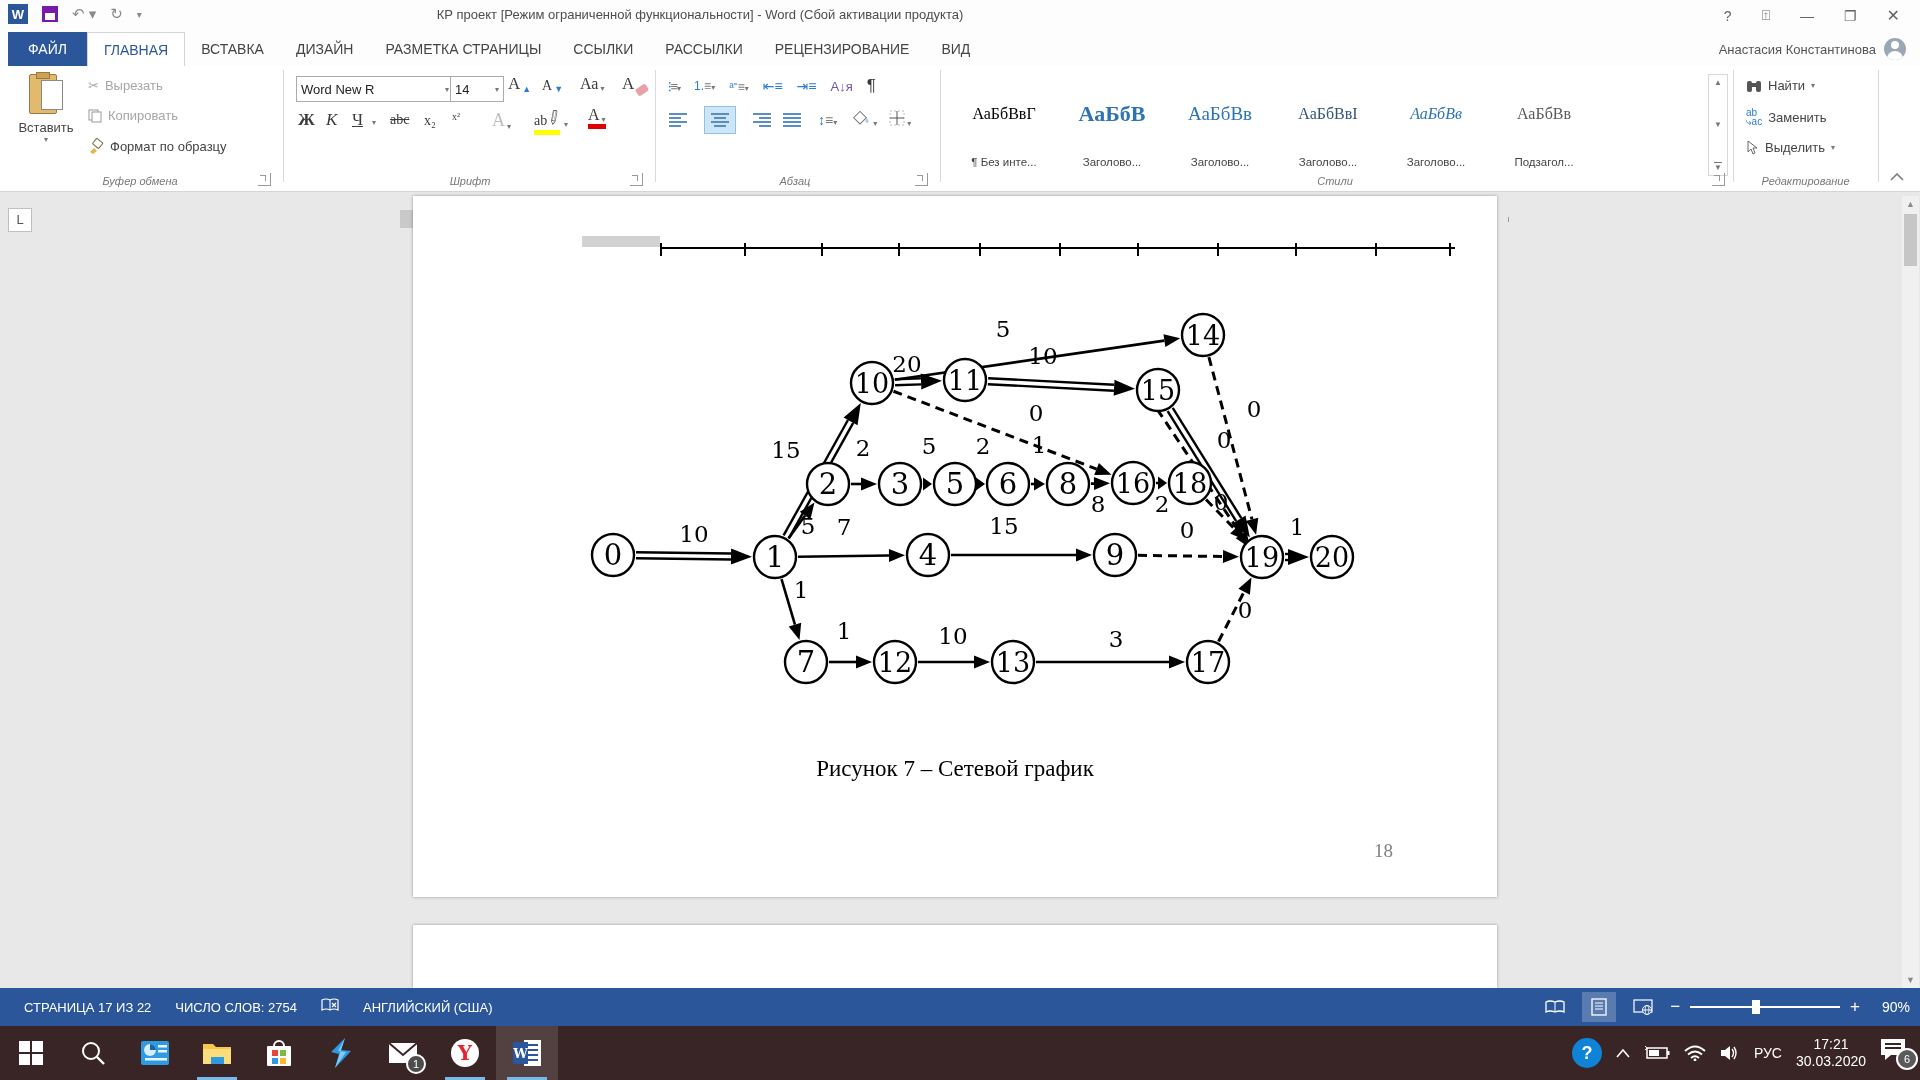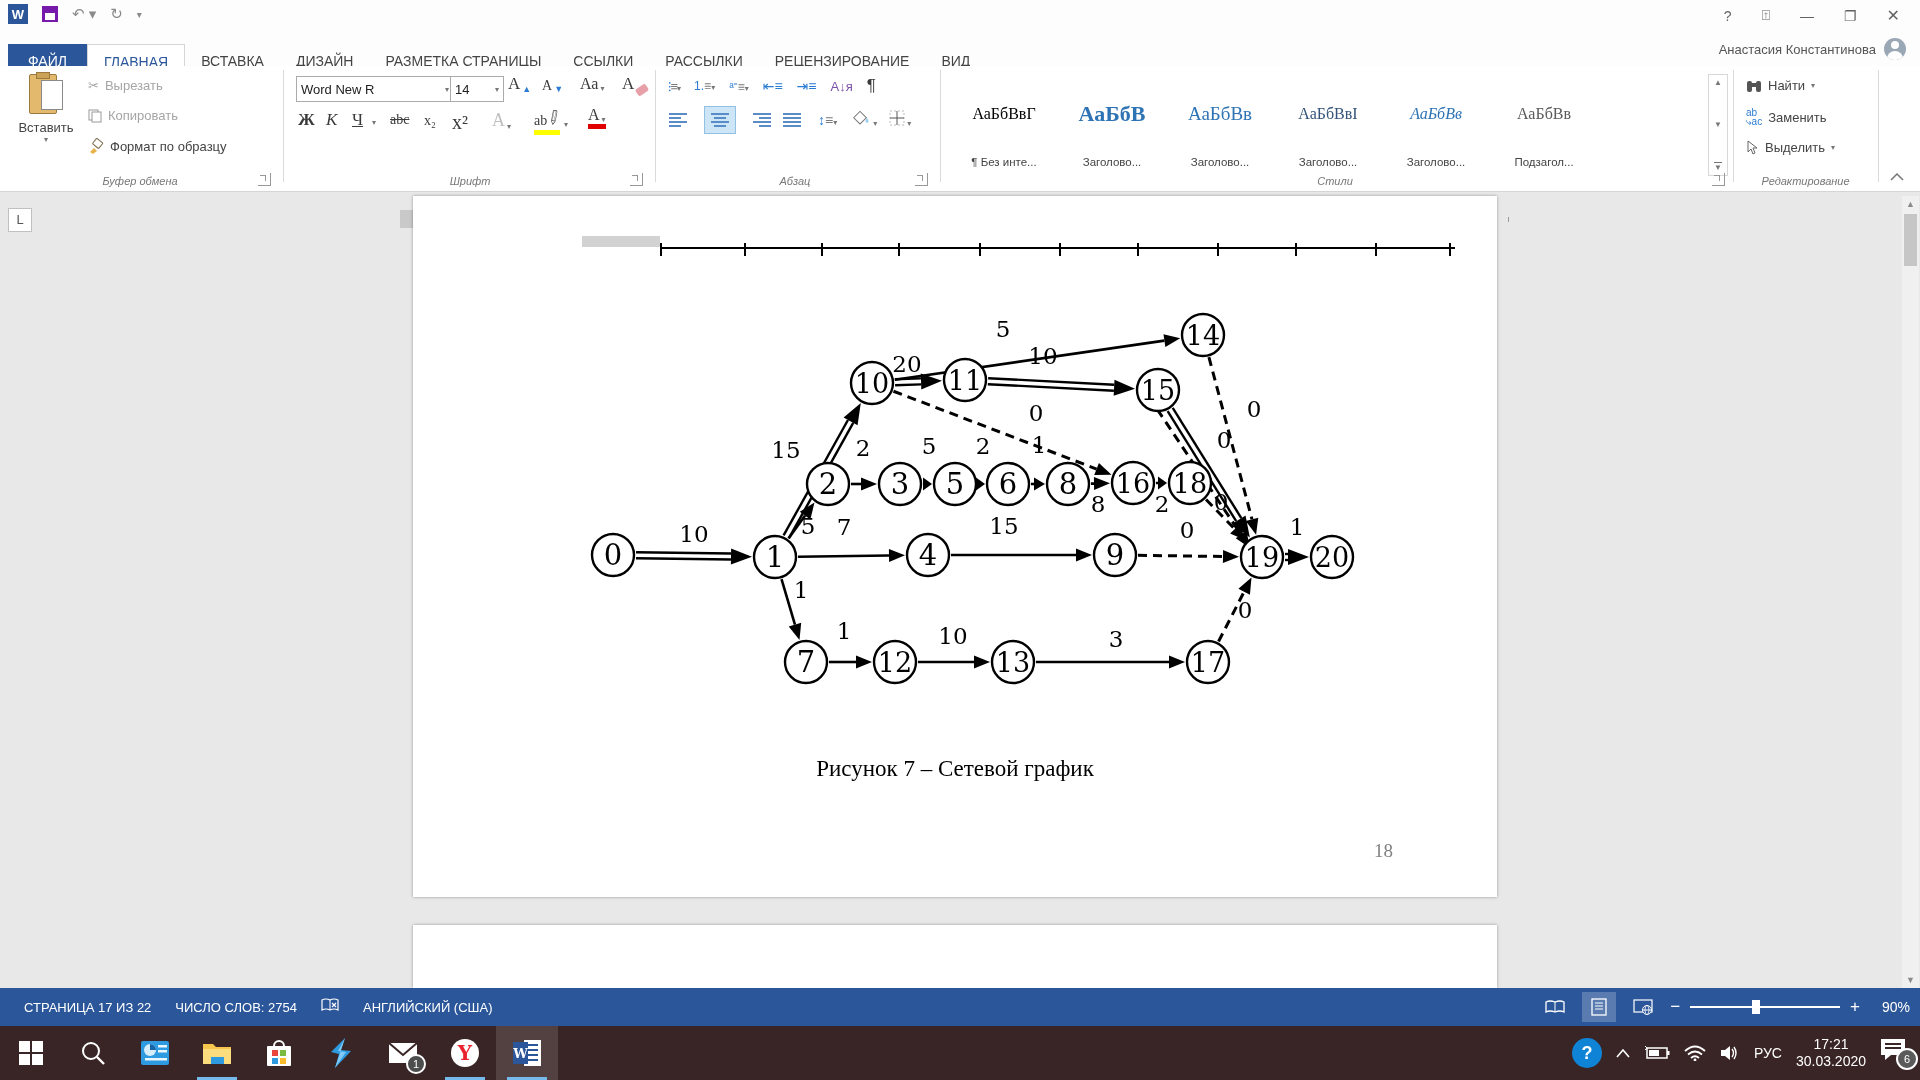--- a/index.html
+++ b/index.html
@@ -11,21 +11,21 @@
   #titlebar .qat{position:absolute;top:4px;display:flex;align-items:center;gap:14px;left:8px;}
   .qbtn{color:#8a8a8a;font-size:15px;}
   #title-text{position:absolute;top:7px;left:0;width:1400px;text-align:center;font-size:13px;color:#4d4d4d;}
   .winctl{position:absolute;top:6px;display:flex;gap:30px;color:#636363;font-size:14px;right:20px;align-items:center;}
   .wordlogo{width:20px;height:20px;background:#2b579a;color:#fff;font-weight:bold;font-size:13px;
             display:flex;align-items:center;justify-content:center;}
   .savelogo{width:16px;height:16px;background:#7719aa;position:relative;}
   .savelogo:after{content:"";position:absolute;left:3px;top:7px;width:10px;height:7px;background:#fff;}
   
   #tabrow{position:absolute;top:32px;left:0;width:1920px;height:34px;background:#fdfdfd;}
-  #tabs{position:absolute;left:8px;top:12px;height:34px;display:flex;}
+  #tabs{position:absolute;left:8px;top:0;height:34px;display:flex;}
   .tab{padding:0 16px;font-size:14px;display:flex;align-items:center;color:#444;}
   .tab.file{background:#2b579a;color:#fff;padding:0 20px;}
   .tab.active{background:#fff;color:#2b579a;border:1px solid #d5d5d5;border-bottom:none;}
   #user{position:absolute;right:14px;top:0;height:34px;display:flex;align-items:center;gap:8px;font-size:13px;color:#555;}
   .avatar{width:22px;height:22px;border-radius:50%;background:#9aa7b5;position:relative;overflow:hidden;}
   .avatar:before{content:"";position:absolute;left:7px;top:3px;width:8px;height:8px;border-radius:50%;background:#fff;}
   .avatar:after{content:"";position:absolute;left:3px;top:13px;width:16px;height:10px;border-radius:8px 8px 0 0;background:#fff;}
   
   #ribbon{position:absolute;top:66px;left:0;width:1920px;height:125px;background:#fff;border-bottom:1px solid #d5d5d5;}
   .gsep{position:absolute;top:4px;width:1px;height:112px;background:#dadada;}
@@ -88,20 +88,21 @@
 <body>
 
 <div id="titlebar">
   <div class="qat">
     <span class="wordlogo">W</span>
     <span class="savelogo"></span>
     <span class="qbtn">↶ ▾</span>
     <span class="qbtn">↻</span>
     <span class="qbtn" style="font-size:10px;">▾</span>
   </div>
+  <div id="title-text">КР проект [Режим ограниченной функциональности] - Word (Сбой активации продукта)</div>
   <div class="winctl">
     <span>?</span>
     <span>⍐</span>
     <span>—</span>
     <span>❐</span>
     <span style="font-size:16px;">✕</span>
   </div>
 </div>
 
 <div id="tabrow">
@@ -182,21 +183,21 @@
   <div class="fbtn abs" style="left:622px;top:8px;font-size:17px;">
     <span>А</span>
       <span style="width:12px;height:8px;background:#e8a0a8;border-radius:2px;transform:rotate(-35deg);display:inline-block;"></span>
     </div>
   <div class="fbtn abs" style="left:298px;top:44px;font-size:17px;font-weight:bold;">Ж</div>
   <div class="fbtn abs" style="left:326px;top:44px;font-size:17px;font-style:italic;">К</div>
   <div class="fbtn abs" style="left:352px;top:44px;font-size:17px;text-decoration:underline;">Ч</div>
   <div class="ddarrow abs" style="left:372px;top:52px;">▾</div>
   <div class="fbtn abs" style="left:390px;top:46px;font-size:14px;text-decoration:line-through;">abc</div>
   <div class="fbtn abs" style="left:424px;top:47px;font-size:14px;">x₂</div>
-  <div class="fbtn abs" style="left:452px;top:45px;font-size:20px;text-align:center;">x²</div>
+  <div class="fbtn abs" style="left:452px;top:45px;font-size:10px;text-align:center;">x²</div>
   <div class="fbtn abs grayed" style="left:492px;top:44px;font-size:18px;color:#c0c0c0;">
     <span>А</span>
       <span class="ddarrow">▾</span>
     </div>
   <div class="abs" style="left:534px;top:42px;">
     <div class="fbtn" style="font-size:14px;">
         <span>ab</span>
         <span style="transform:rotate(-35deg);font-size:12px;">🖉</span>
         <span class="ddarrow">▾</span>
       </div>

